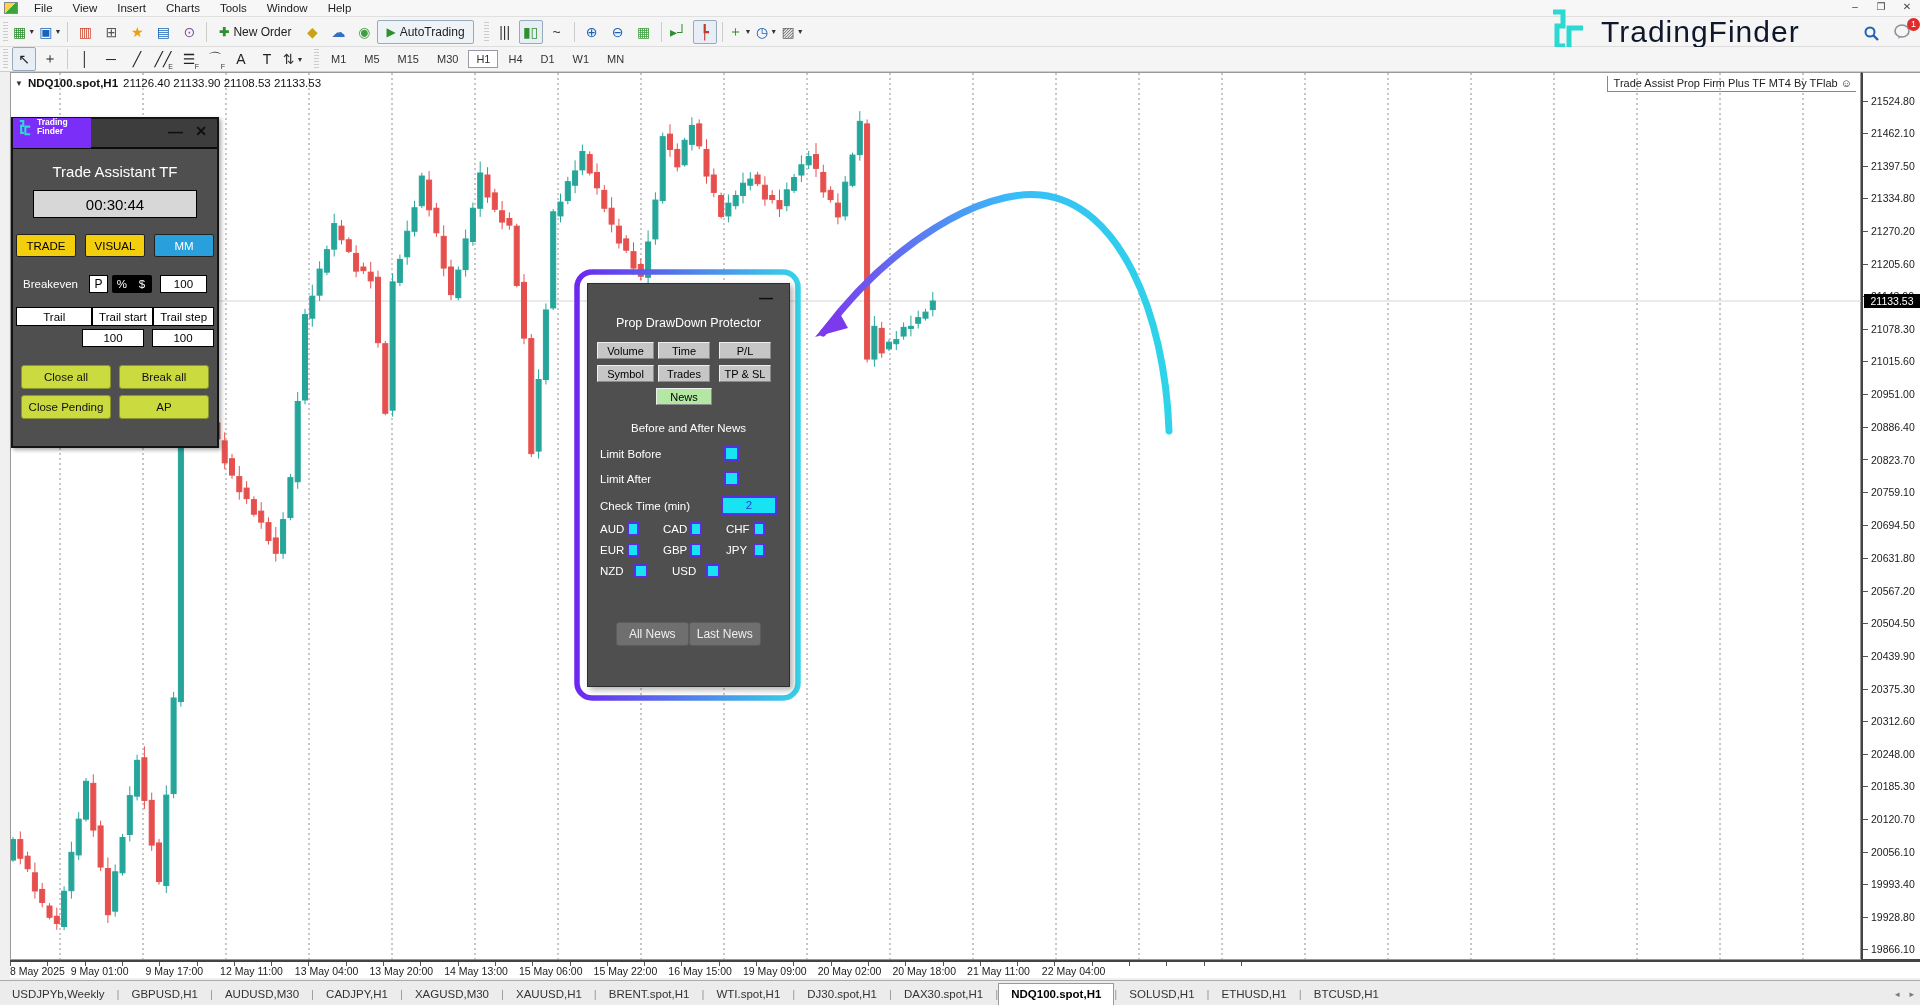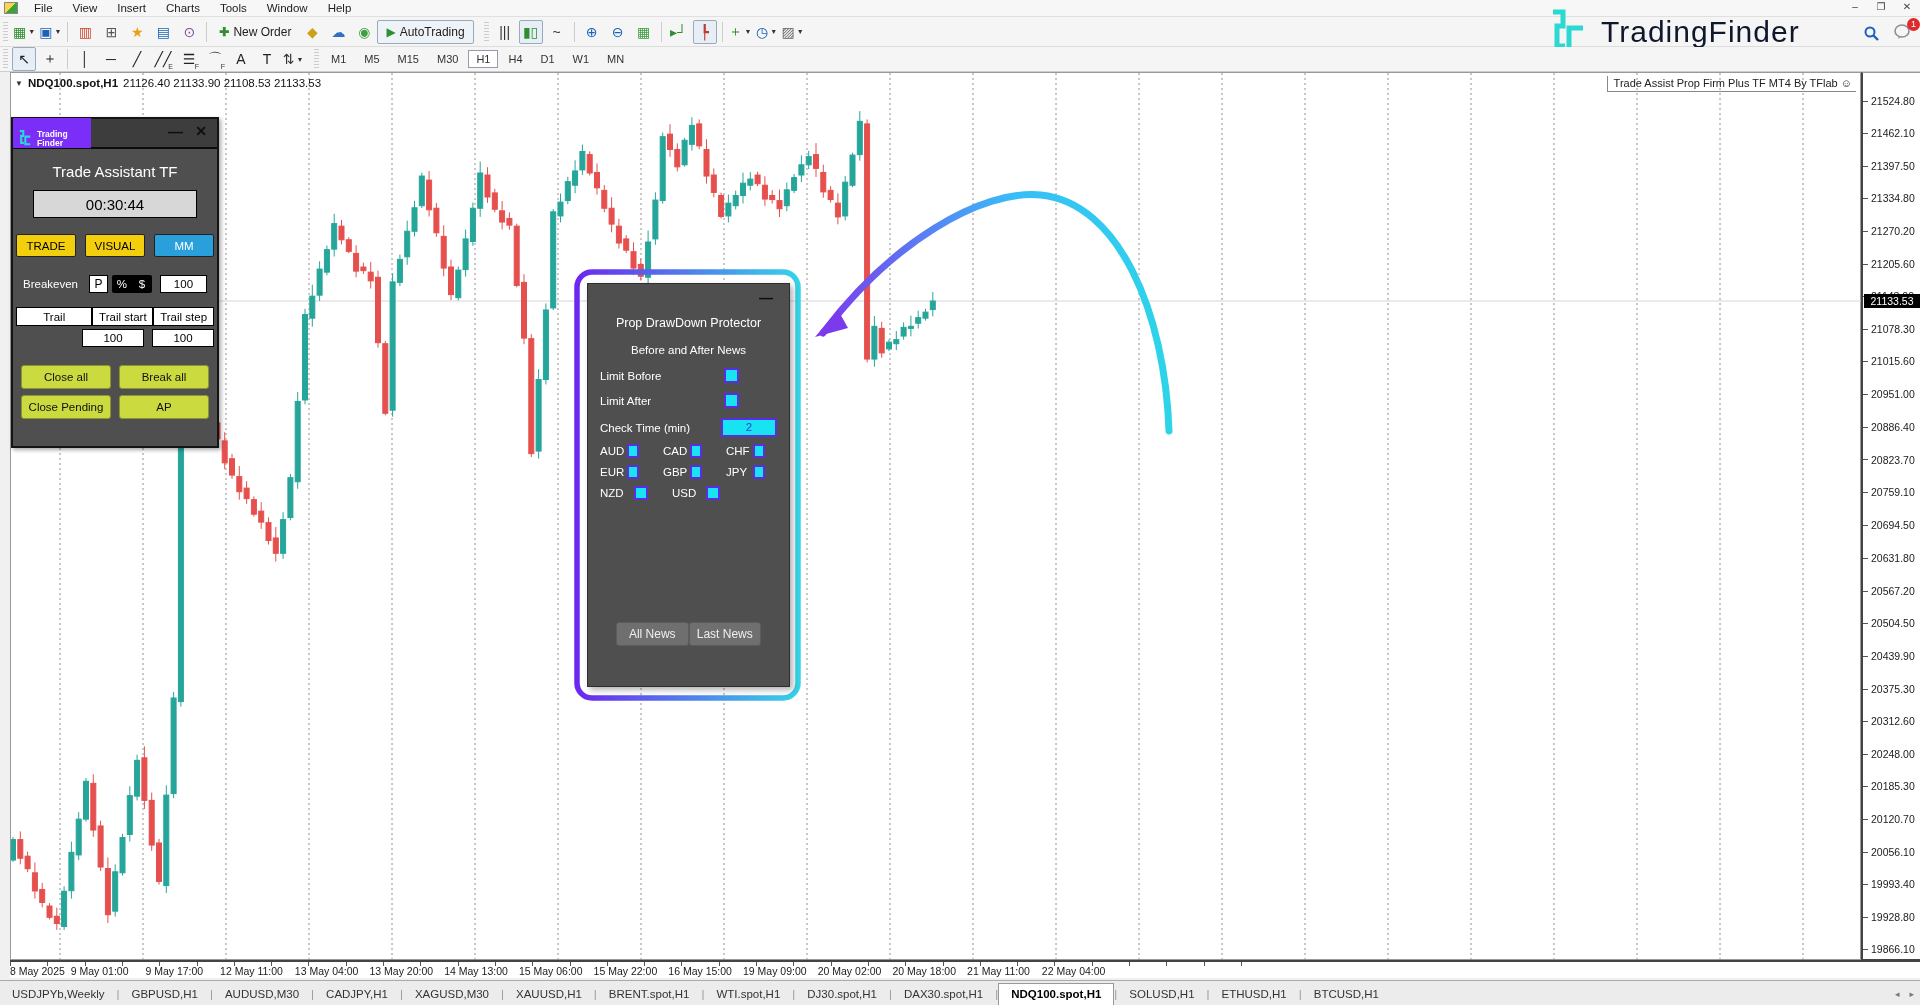--- a/index.html
+++ b/index.html
@@ -55,21 +55,21 @@
     border-top:1px solid #aaa; display:flex; align-items:flex-end; font-size:11.5px; color:#333; }
   .tab { padding:4px 12px 5px 12px; background:#ececec; white-space:nowrap; }
   .tab.active { background:#fff; border:1px solid #999; border-bottom:none; font-weight:bold; color:#000; }
   .tab-sep { color:#999; padding-bottom:5px; }
   .tab-arrows { position:absolute; right:6px; bottom:6px; font-size:9px; color:#777; display:flex; gap:10px; }
   
   .tpanel { position:absolute; left:0px; top:44px; width:208px; height:331px;
     background:#4f4f4f; border:2px solid #141414; box-shadow:2px 2px 4px rgba(0,0,0,.35); }
   .tpanel-bar { height:30px; background:#3d3d3d; border-bottom:2px solid #0c0c0c;
     display:flex; align-items:center; position:relative; }
-  .tlogo { width:78px; height:30px; background:#7b2ef7; display:flex; align-items:flex-end; gap:4px; padding:0 4px; }
+  .tlogo { width:78px; height:30px; background:#7b2ef7; display:flex; align-items:flex-start; gap:4px; padding:0 4px; }
   .tlogo .lt { color:#fff; font-size:8.5px; line-height:9px; font-weight:bold; }
   .tpanel-min { position:absolute; right:34px; top:4px; font-size:15px; font-weight:bold; color:#0e0e0e; }
   .tpanel-close { position:absolute; right:10px; top:4px; font-size:14px; font-weight:bold; color:#0e0e0e; }
   .tp-title { text-align:center; color:#fff; font-size:15px; margin-top:14px; }
   .tp-timer { margin:10px auto 0 auto; width:164px; height:28px; background:#d7d7d7; border:1px solid #000;
     color:#000; font-size:15px; text-align:center; line-height:27px; }
   .tp-btnrow { display:flex; justify-content:space-between; padding:0 3px; margin-top:16px; }
   .tp-btn { width:60px; height:23px; font-size:11.5px; text-align:center; line-height:22px;
     border:1px solid #222; border-radius:2px; }
   .tp-yellow { background:#f2ce0d; color:#000; }
@@ -648,20 +648,29 @@
         <stop offset="0" stop-color="#6d28f0"></stop>
           <stop offset="1" stop-color="#35d3e8"></stop>
       </linearGradient>
     </defs>
     <rect x="3" y="3" width="221" height="426" rx="15" fill="none" stroke="url(#dlggrad)" stroke-width="5.5"></rect>
   </svg>
 
   <div class="dlg">
     <span class="dlg-min">—</span>
     <div class="dlg-title">Prop DrawDown Protector</div>
+    <div class="dlg-grid" id="dlg-grid">
+        <div class="dbtn" style="left: 9px; width: 57px; top: 0px;">Volume</div>
+        <div class="dbtn" style="left: 70px; width: 52px; top: 0px;">Time</div>
+        <div class="dbtn" style="left: 131px; width: 52px; top: 0px;">P/L</div>
+        <div class="dbtn" style="left: 9px; width: 57px; top: 23px;">Symbol</div>
+        <div class="dbtn" style="left: 70px; width: 52px; top: 23px;">Trades</div>
+        <div class="dbtn" style="left: 131px; width: 52px; top: 23px;">TP &amp; SL</div>
+        <div class="dbtn news" style="left: 68px; width: 56px; top: 46px;">News</div>
+      </div>
     <div class="dlg-sub">Before and After News</div>
     <div class="dlg-row" style="margin-top:12px">
       <span class="lbl">Limit Bofore</span>
       <span class="cyanbox" style="margin-right:38px"></span>
     </div>
     <div class="dlg-row">
       <span class="lbl">Limit After</span>
       <span class="cyanbox" style="margin-right:38px"></span>
     </div>
     <div class="dlg-row">

